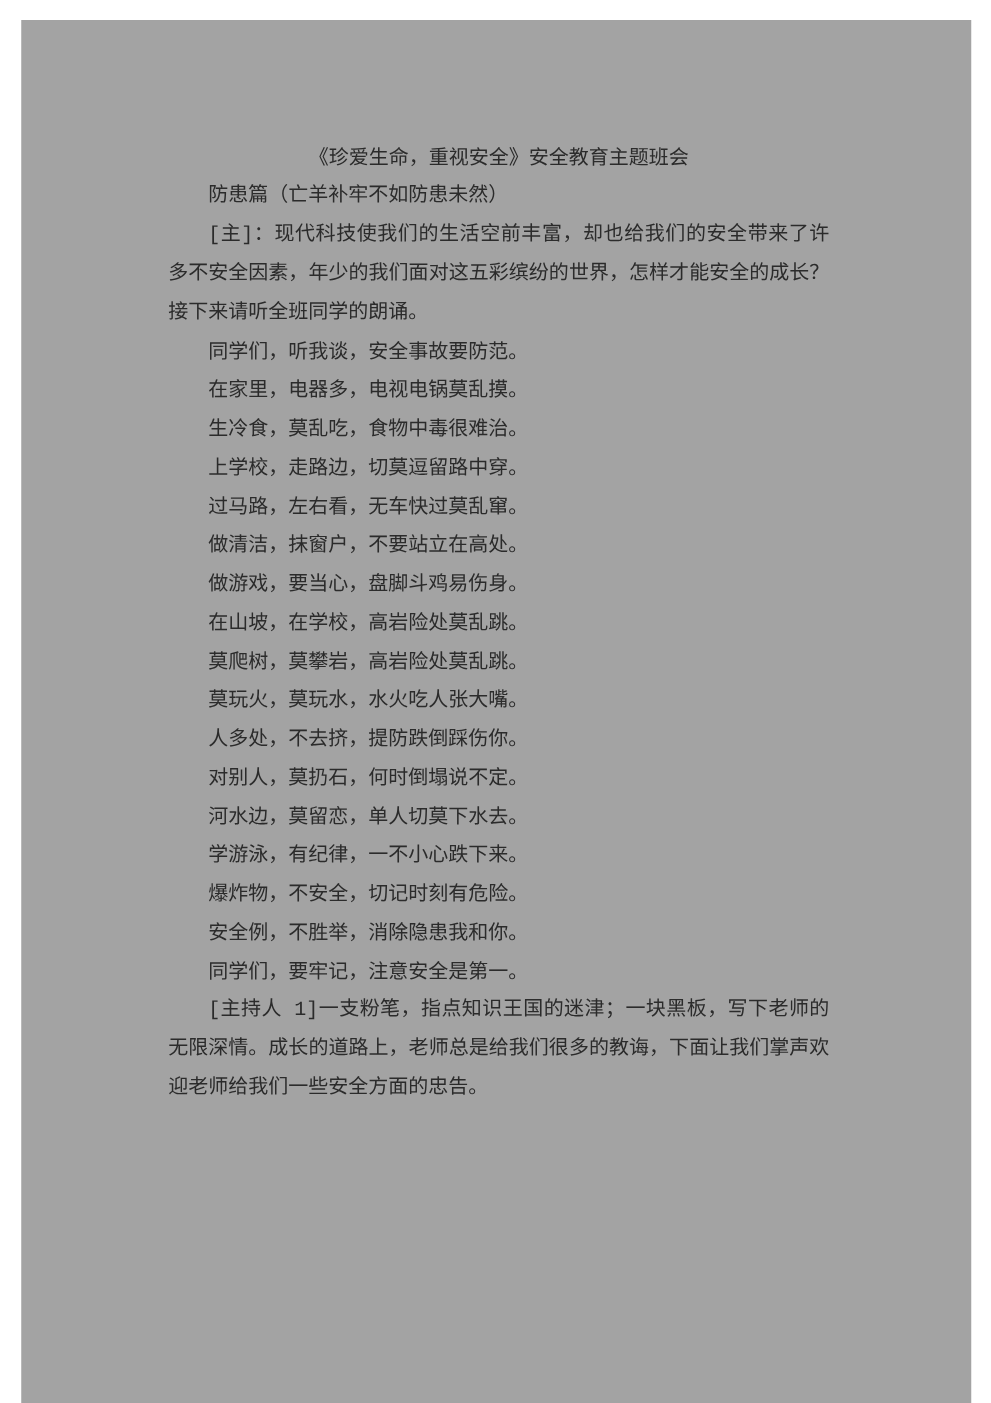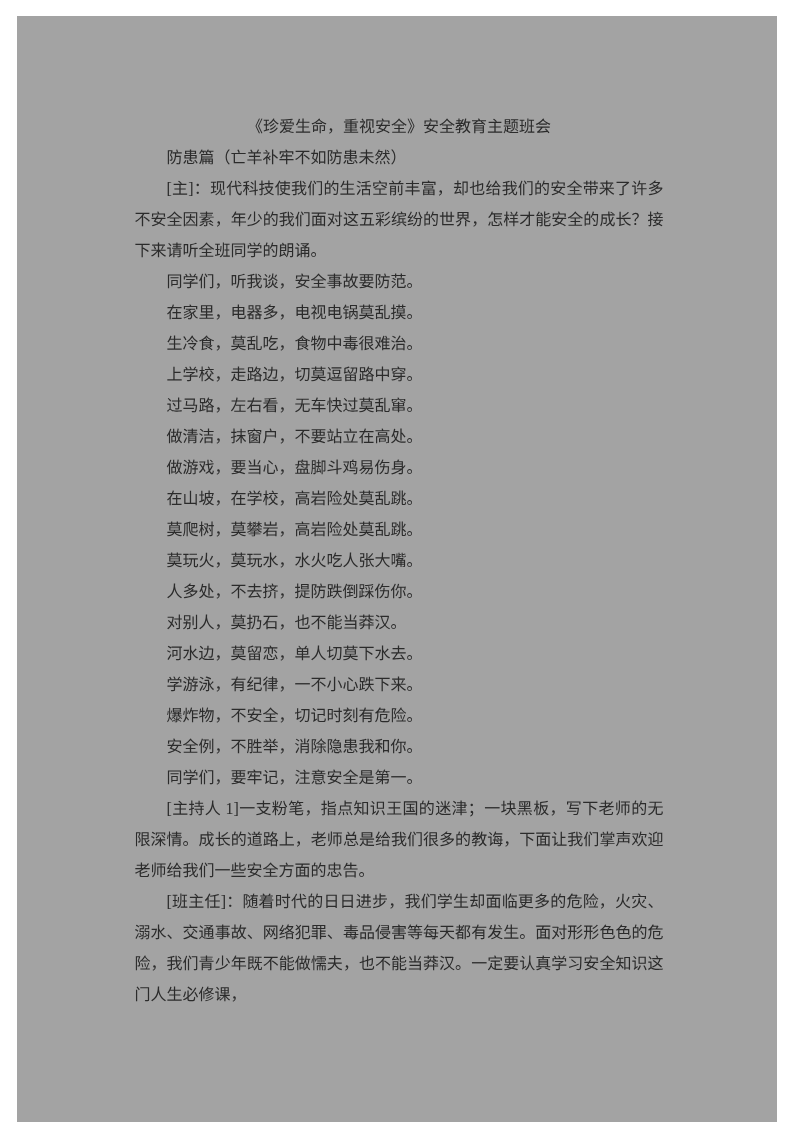--- a/index.html
+++ b/index.html
@@ -24,20 +24,21 @@
   .title {
     margin: 0;
     text-align: center;
     font-weight: normal;
     font-size: 16px;
   }
   .para {
     margin: 0;
     text-indent: 2em;
     text-align: justify;
+    font-family: Liberation Mono, monospace;
   }
   .poem-line {
     margin: 0;
     text-indent: 2em;
   }
 </style>
 </head>
 <body>
 
 <div class="page">
@@ -49,22 +50,21 @@
   <p class="poem-line">在家里，电器多，电视电锅莫乱摸。</p>
   <p class="poem-line">生冷食，莫乱吃，食物中毒很难治。</p>
   <p class="poem-line">上学校，走路边，切莫逗留路中穿。</p>
   <p class="poem-line">过马路，左右看，无车快过莫乱窜。</p>
   <p class="poem-line">做清洁，抹窗户，不要站立在高处。</p>
   <p class="poem-line">做游戏，要当心，盘脚斗鸡易伤身。</p>
   <p class="poem-line">在山坡，在学校，高岩险处莫乱跳。</p>
   <p class="poem-line">莫爬树，莫攀岩，高岩险处莫乱跳。</p>
   <p class="poem-line">莫玩火，莫玩水，水火吃人张大嘴。</p>
   <p class="poem-line">人多处，不去挤，提防跌倒踩伤你。</p>
-  <p class="poem-line">对别人，莫扔石，也不能当莽汉。</p>
+  <p class="poem-line">对别人，莫扔石，何时倒塌说不定。</p>
   <p class="poem-line">河水边，莫留恋，单人切莫下水去。</p>
   <p class="poem-line">学游泳，有纪律，一不小心跌下来。</p>
   <p class="poem-line">爆炸物，不安全，切记时刻有危险。</p>
   <p class="poem-line">安全例，不胜举，消除隐患我和你。</p>
   <p class="poem-line">同学们，要牢记，注意安全是第一。</p>
 
   <p class="para">[主持人 1]一支粉笔，指点知识王国的迷津；一块黑板，写下老师的无限深情。成长的道路上，老师总是给我们很多的教诲，下面让我们掌声欢迎老师给我们一些安全方面的忠告。</p>
-  <p class="para">[班主任]：随着时代的日日进步，我们学生却面临更多的危险，火灾、溺水、交通事故、网络犯罪、毒品侵害等每天都有发生。面对形形色色的危险，我们青少年既不能做懦夫，也不能当莽汉。一定要认真学习安全知识这门人生必修课，</p>
 </div>
 
 </body></html>

